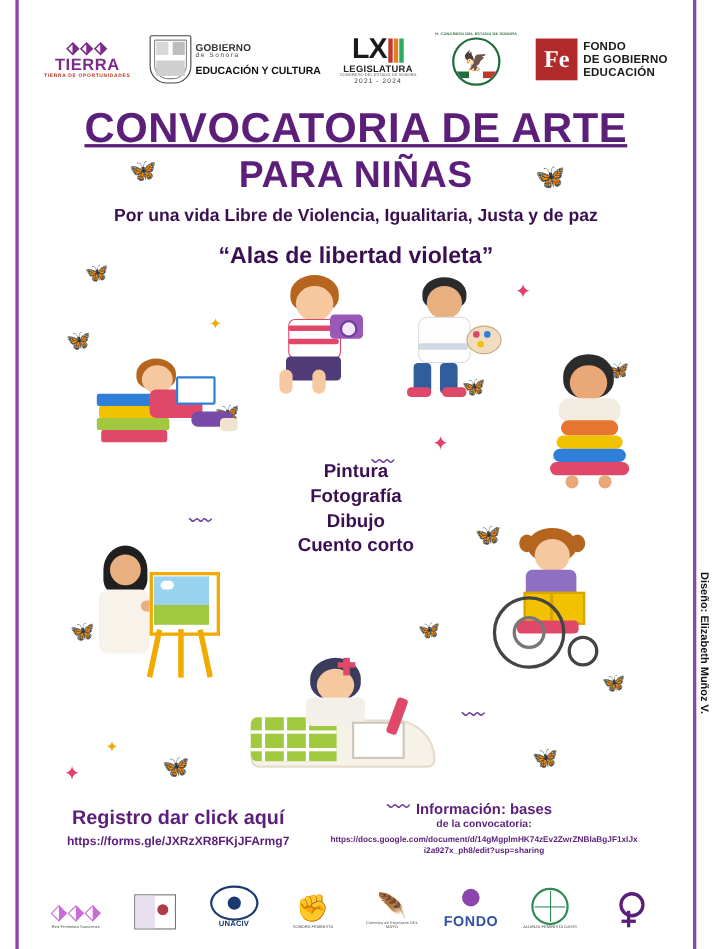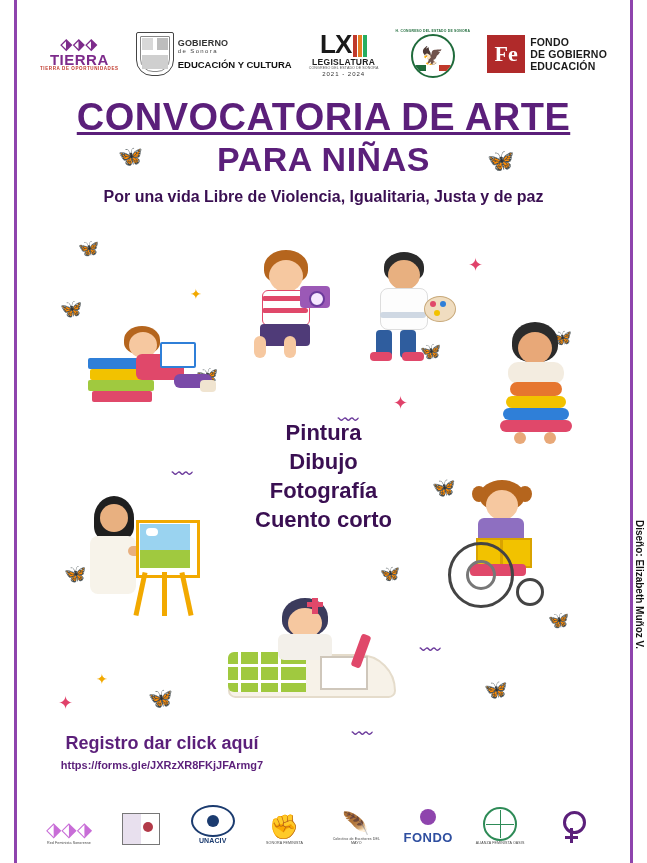--- a/index.html
+++ b/index.html
@@ -259,21 +259,21 @@
     color: #3a0f52;
   }
 
   
   .categories {
     position: absolute;
     top: 418px;
     left: 0; right: 0;
     text-align: center;
     color: #3a0f52;
-    font-size: 22px;
+    font-size: 17px;
     font-weight: bold;
     line-height: 1.32;
   }
 
   
   .reg-block {
     position: absolute;
     left: 42px;
     top: 733px;
     width: 240px;
@@ -542,20 +542,21 @@
         <div>FONDO</div>
         <div>DE GOBIERNO</div>
         <div>EDUCACIÓN</div>
       </div>
     </div>
   </div>
 
   <div class="title1">CONVOCATORIA DE ARTE</div>
   <div class="title2">PARA NIÑAS</div>
   <div class="subtitle">Por una vida Libre de Violencia, Igualitaria, Justa y de paz</div>
+  <div class="quote">“Alas de libertad violeta”</div>
 
   <div class="bfly" style="left:118px; top:146px; color:#f2a900;">🦋</div>
   <div class="bfly" style="left:487px; top:150px; color:#c86dd7; font-size:22px;">🦋</div>
   <div class="bfly" style="left:78px; top:240px; color:#a0c93f; font-size:17px;">🦋</div>
   <div class="bfly" style="left:60px; top:300px; color:#f2a900; font-size:18px;">🦋</div>
   <div class="bfly" style="left:196px; top:367px; color:#8e44ad; font-size:18px;">🦋</div>
   <div class="bfly" style="left:420px; top:343px; color:#8e44ad; font-size:17px;">🦋</div>
   <div class="bfly" style="left:432px; top:478px; color:#f2a900; font-size:19px;">🦋</div>
   <div class="bfly" style="left:64px; top:565px; color:#c86dd7; font-size:18px;">🦋</div>
   <div class="bfly" style="left:380px; top:566px; color:#8e44ad; font-size:16px;">🦋</div>
@@ -669,30 +670,35 @@
     <div class="head" style="left:60px; top:10px; width:34px; height:30px; background:#f6c8a0;"></div>
     <div class="item" style="left:84px; top:0px; width:6px; height:16px; background:#e0486a;"></div>
     <div class="item" style="left:79px; top:4px; width:16px; height:5px; background:#e0486a;"></div>
     <div class="body" style="left:50px; top:36px; width:54px; height:26px; background:#f3f0ea; border-radius:6px;"></div>
     <div class="item" style="left:92px; top:58px; width:44px; height:30px; background:#ffffff; border:2px solid #cfc7bb;"></div>
     <div class="item" style="left:128px; top:36px; width:10px; height:34px; background:#e0486a; transform:rotate(20deg); border-radius:3px;"></div>
   </div>
 
   <div class="categories">
     <div>Pintura</div>
+    <div>Fotografía</div>
     <div>Dibujo</div>
-    <div>Fotografía</div>
     <div>Cuento corto</div>
   </div>
 
   <div class="reg-block">
     <div class="reg-title">Registro dar click aquí</div>
     <div class="reg-link">https://forms.gle/JXRzXR8FKjJFArmg7</div>
   </div>
 
+  <div class="info-block">
+    <div class="info-title">Información: bases</div>
+    <div class="info-sub">de la convocatoria:</div>
+    <div class="info-link">https://docs.google.com/document/d/14gMgplmHK74zEv2ZwrZNBIaBgJF1xIJxi2a927x_ph8/edit?usp=sharing</div>
+  </div>
 
   <div class="credit">Diseño: Elizabeth Muñoz V.</div>
 
   <div class="bottom-logos">
 
     <div class="blogo">
       <div class="glyph" style="color:#c86dd7;">⬗⬗⬗</div>
       <div class="cap">Red Feminista Sonorense</div>
     </div>
 

